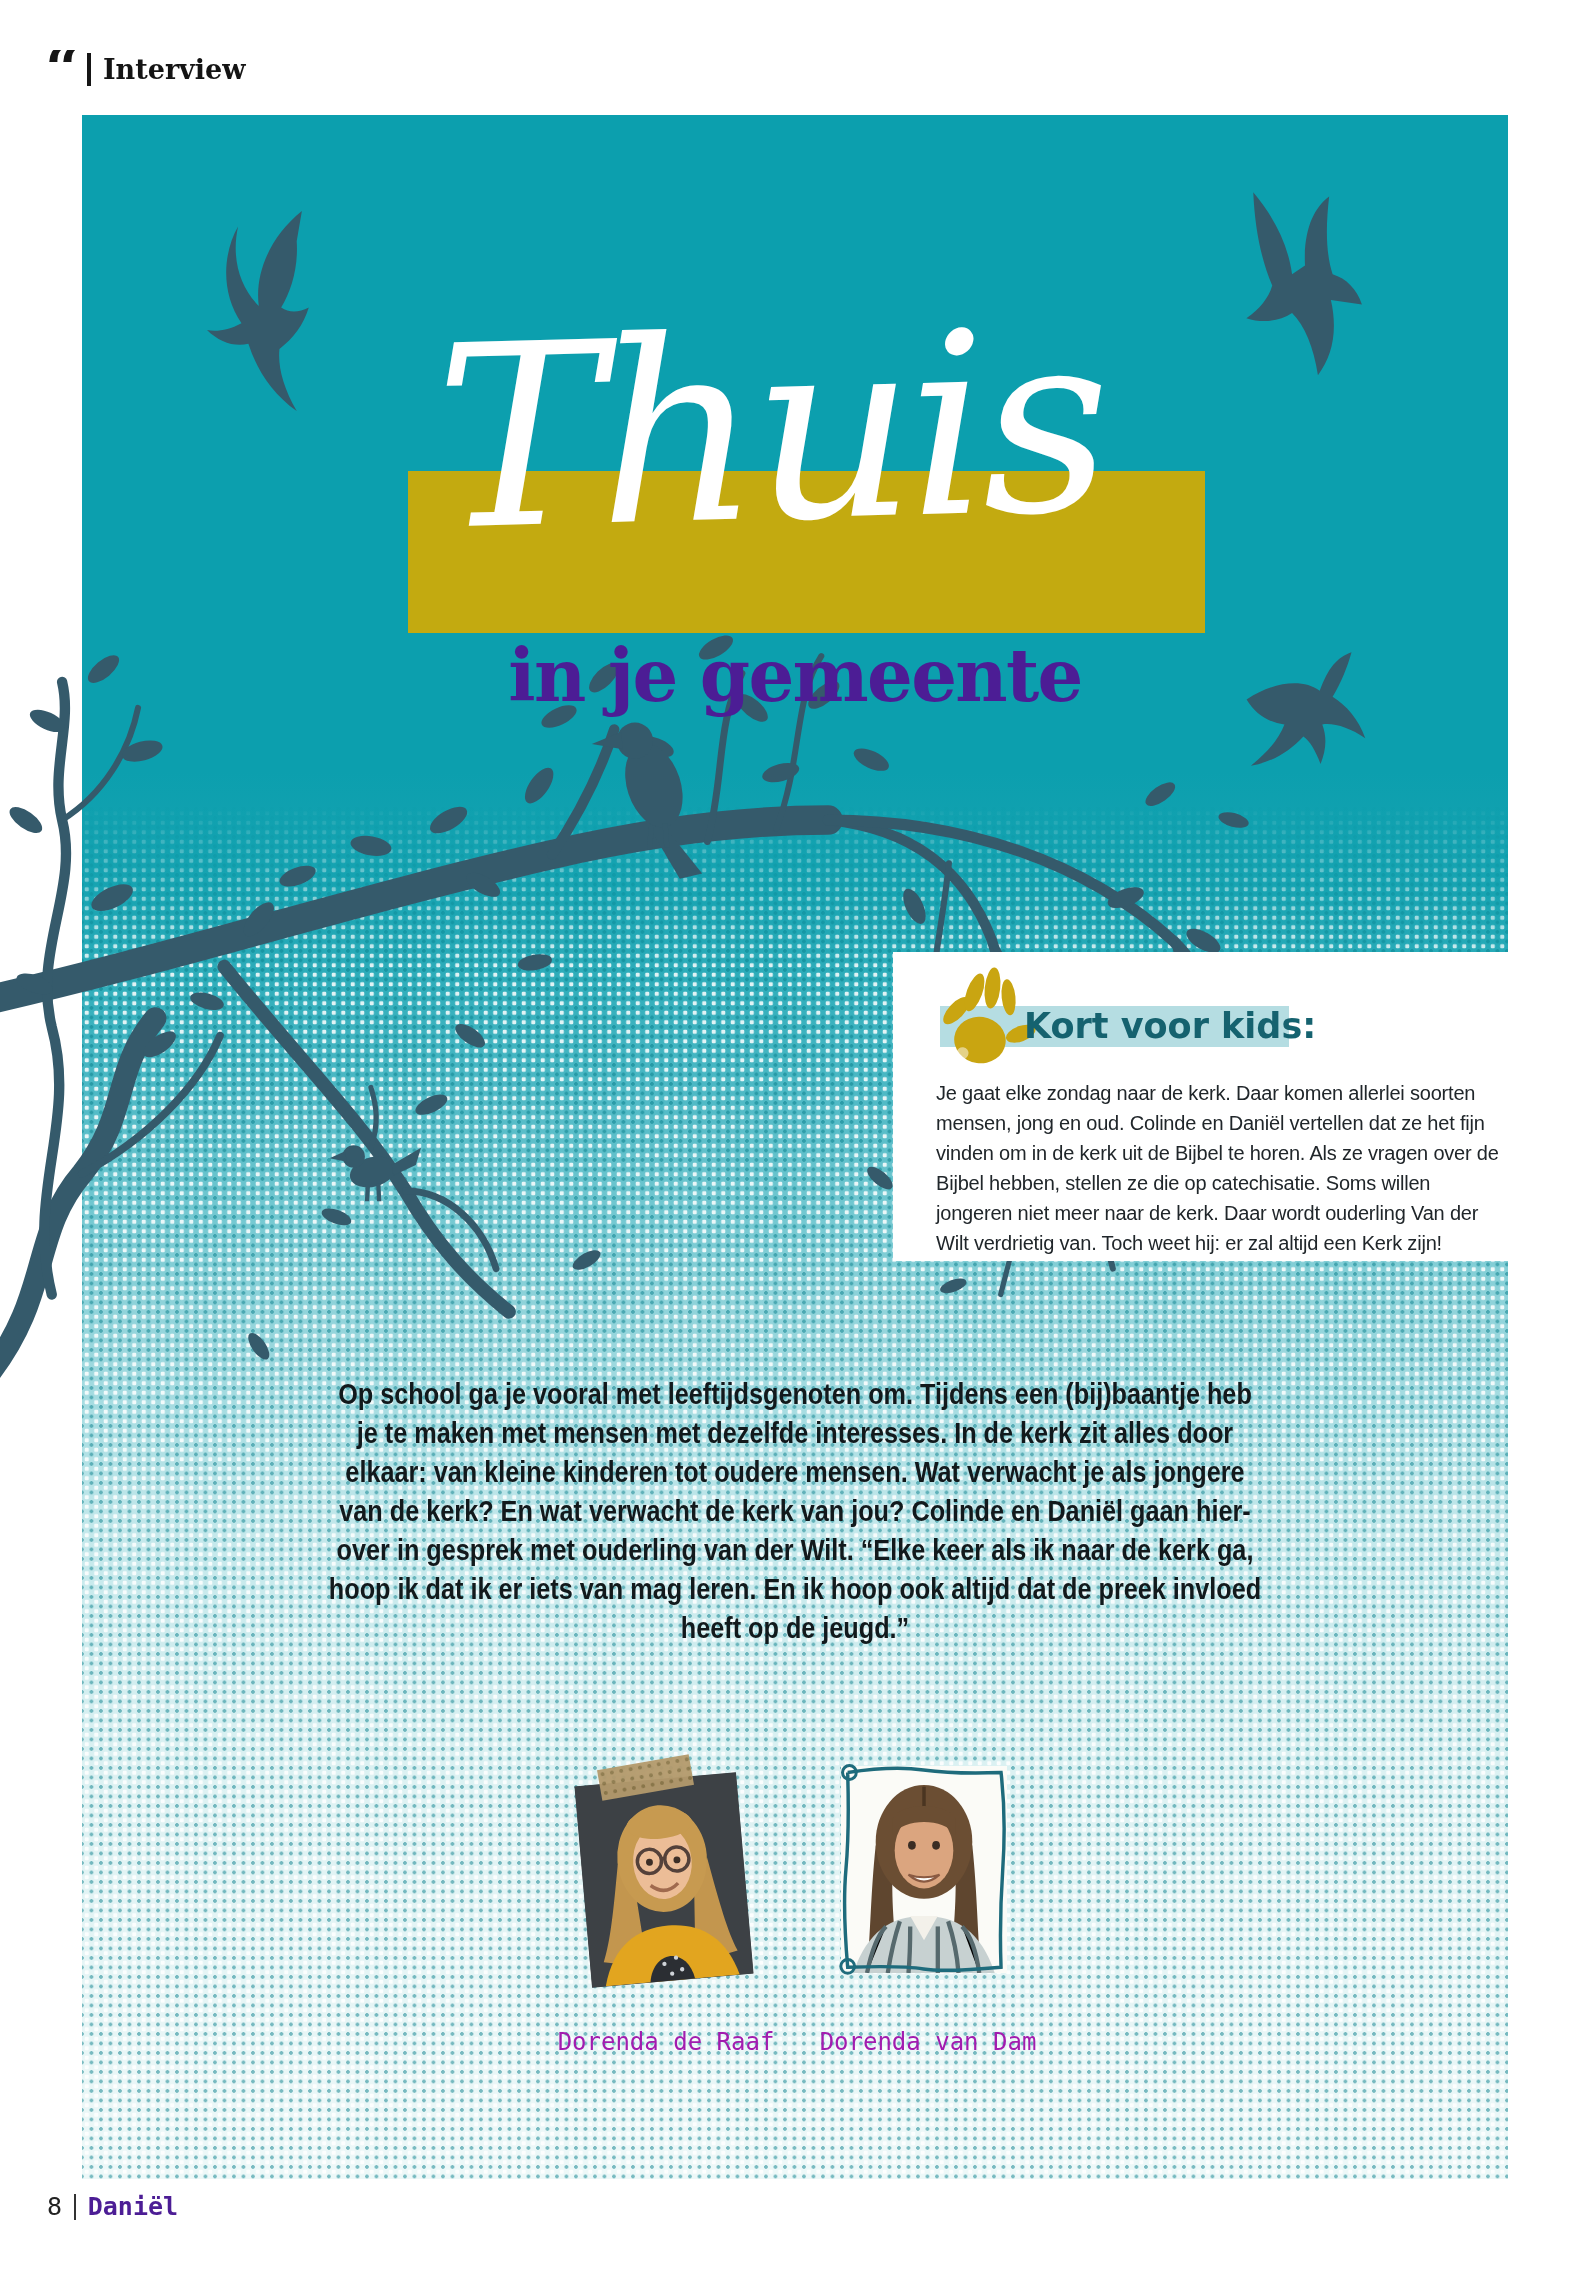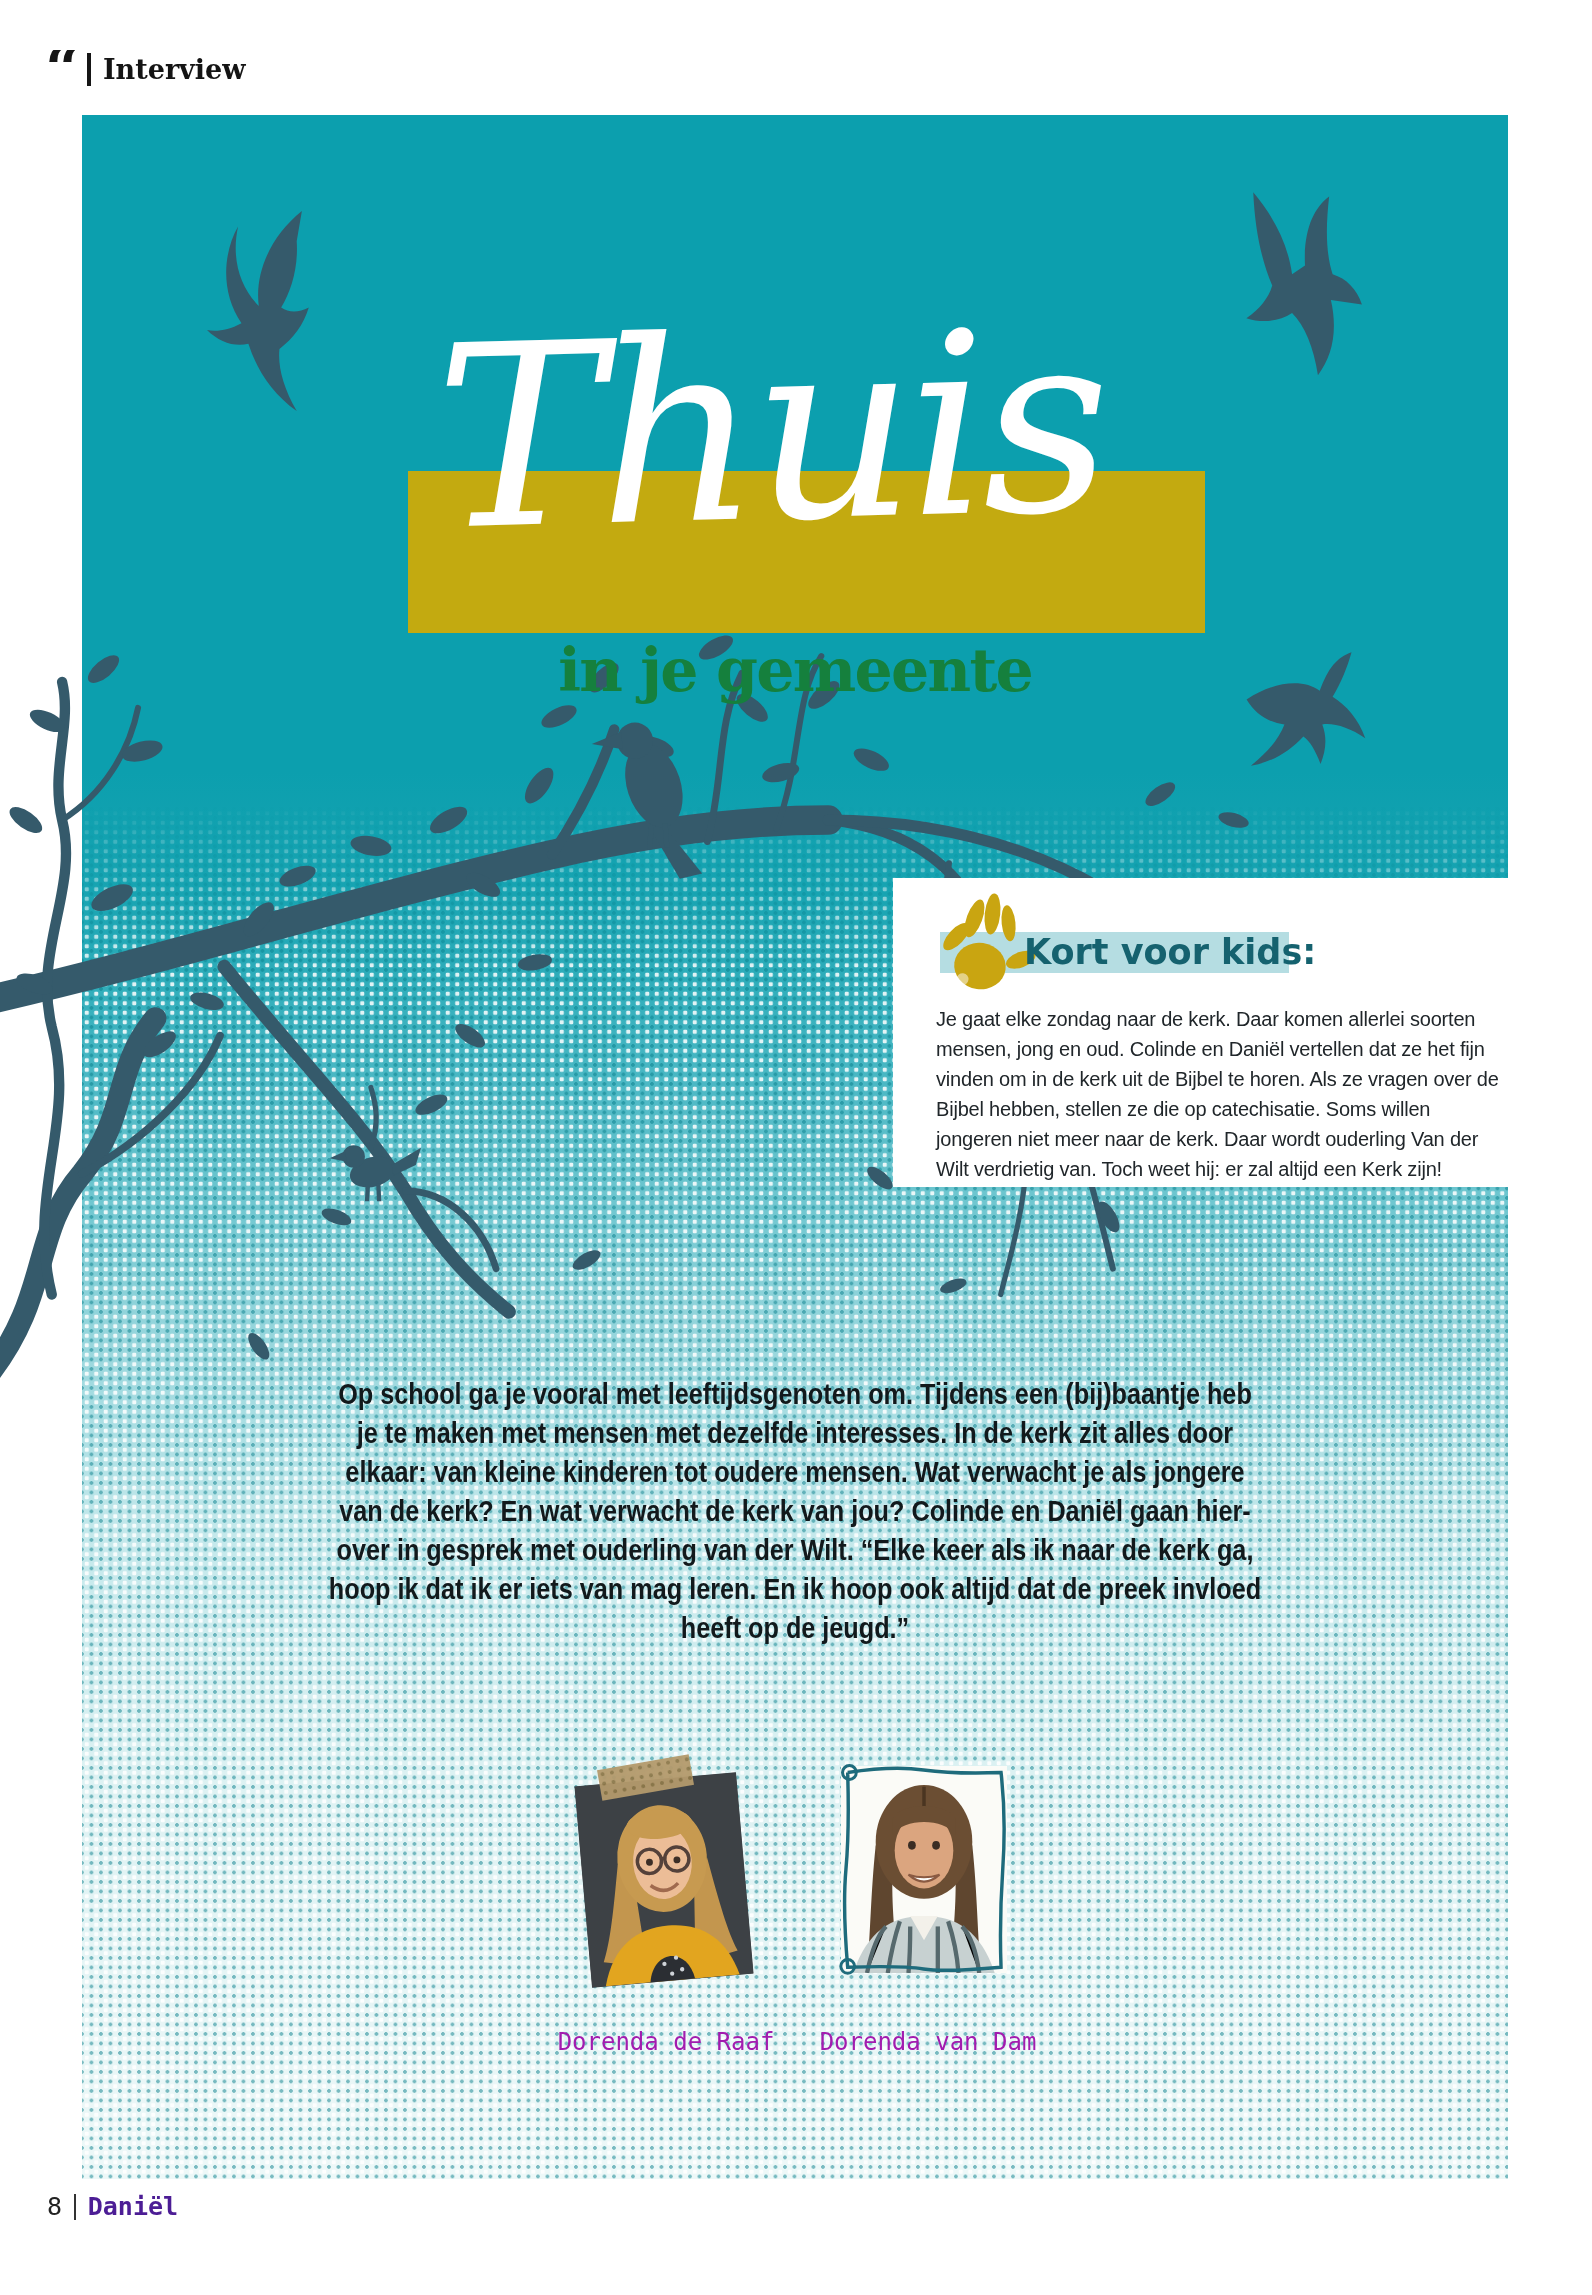--- a/index.html
+++ b/index.html
@@ -25,27 +25,27 @@
     background-size:9.5px 9.5px,9.5px 9.5px;background-position:0 0,4.7px 4.7px;
     -webkit-mask-image:linear-gradient(180deg,transparent 0px,transparent 690px,#000 854px,#000 100%);
     mask-image:linear-gradient(180deg,transparent 0px,transparent 690px,#000 854px,#000 100%);}
 
   .yellow-band{position:absolute;left:408px;top:471px;width:797px;height:162px;background:#c3aa10;}
 
   .hero-title{position:absolute;left:436px;top:304px;width:734px;
     font-family:"DejaVu Serif",serif;font-style:italic;font-size:252px;line-height:1;
     color:#ffffff;letter-spacing:-7px;transform:rotate(-1.5deg);}
   .hero-subtitle{position:absolute;left:82px;top:640px;width:1426px;text-align:center;
-    font-family:"DejaVu Serif",serif;font-weight:bold;font-size:60px;line-height:1;
-    color:#15803d;letter-spacing:-1.7px;}
+    font-family:"DejaVu Serif",serif;font-weight:bold;font-size:72px;line-height:1;
+    color:#4c1d95;letter-spacing:-1.7px;}
 
   .silhouette{position:absolute;pointer-events:none;}
 
   
-  .kids-box{position:absolute;left:893px;top:878px;width:615px;height:309px;background:#ffffff;padding-left:44px;}
+  .kids-box{position:absolute;left:893px;top:952px;width:615px;height:309px;background:#ffffff;padding-left:44px;}
   .kids-highlight{position:absolute;left:47px;top:54px;width:349px;height:41px;background:#b5dde2;}
   .kids-heading{position:absolute;left:131px;top:54px;font-family:"DejaVu Sans",sans-serif;
     font-weight:800;font-size:35px;line-height:41px;color:#15626f;}
   .hand-icon{position:absolute;left:35px;top:10.4px;}
   .kids-body{position:absolute;left:43px;top:126px;width:570px;
     font-family:"Liberation Sans",sans-serif;font-size:20px;line-height:30px;
     letter-spacing:-0.2px;color:#20262a;}
 
   
   .intro-block{position:absolute;left:82px;top:1375px;width:1426px;

